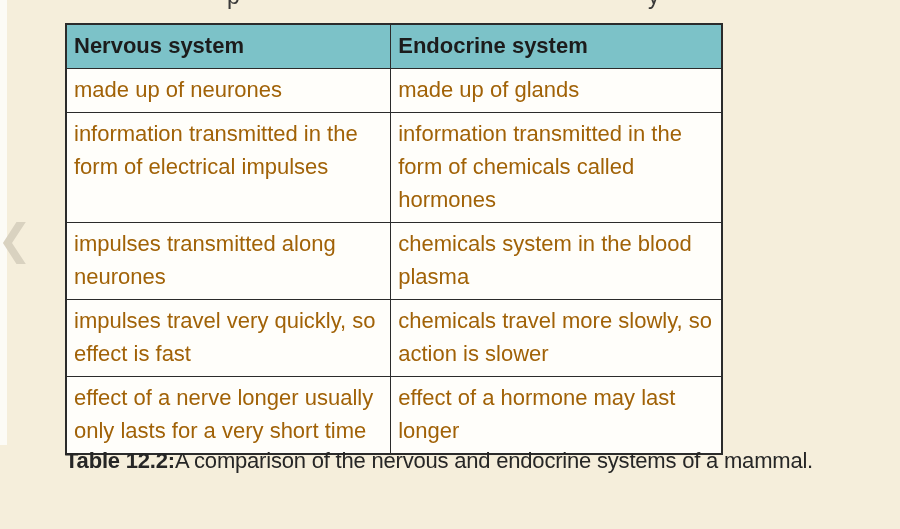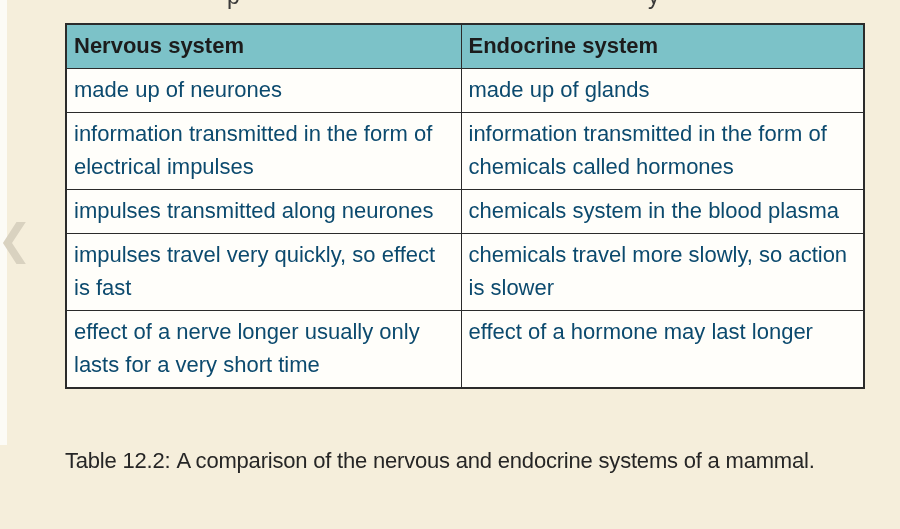--- a/index.html
+++ b/index.html
@@ -36,53 +36,53 @@
     font-size: 42px;
     line-height: 1;
     color: #d9d2c0;
     cursor: pointer;
     user-select: none;
   }
 
   table.cmp {
     position: absolute;
     left: 65px; top: 23px;
-    width: 800px;
+    width: 658px;
     border-collapse: collapse;
     table-layout: fixed;
     background: #fffefa;
   }
   table.cmp col.c1 { width: 49.5%; }
   table.cmp col.c2 { width: 50.5%; }
   table.cmp th, table.cmp td {
     border: 1.5px solid #2b2b2b;
     padding: 4px 8px 6px 7px;
     font-size: 22px;
     line-height: 33px;
     text-align: left;
     vertical-align: top;
   }
   table.cmp { border: 2px solid #2b2b2b; }
   table.cmp th {
     background: #7cc2c8;
     color: #1c1c1c;
     font-weight: bold;
   }
-  table.cmp td { color: #0c4a6e; }
+  table.cmp td { color: #a16207; }
 
   .caption {
     position: absolute;
     left: 65px; top: 437px;
     width: 780px;
     font-size: 22px;
     line-height: 47px;
     color: #262626;
     letter-spacing: -0.2px;
   }
-  .cap-label { font-weight: normal; margin-right: 6px; }
+  .cap-label { font-weight: bold; }
 </style>
 </head>
 <body>
 
 <div class="stage">
 
   <div class="left-strip"></div>
 
   <span class="frag frag-p">p</span>
   <span class="frag frag-y">y</span>

